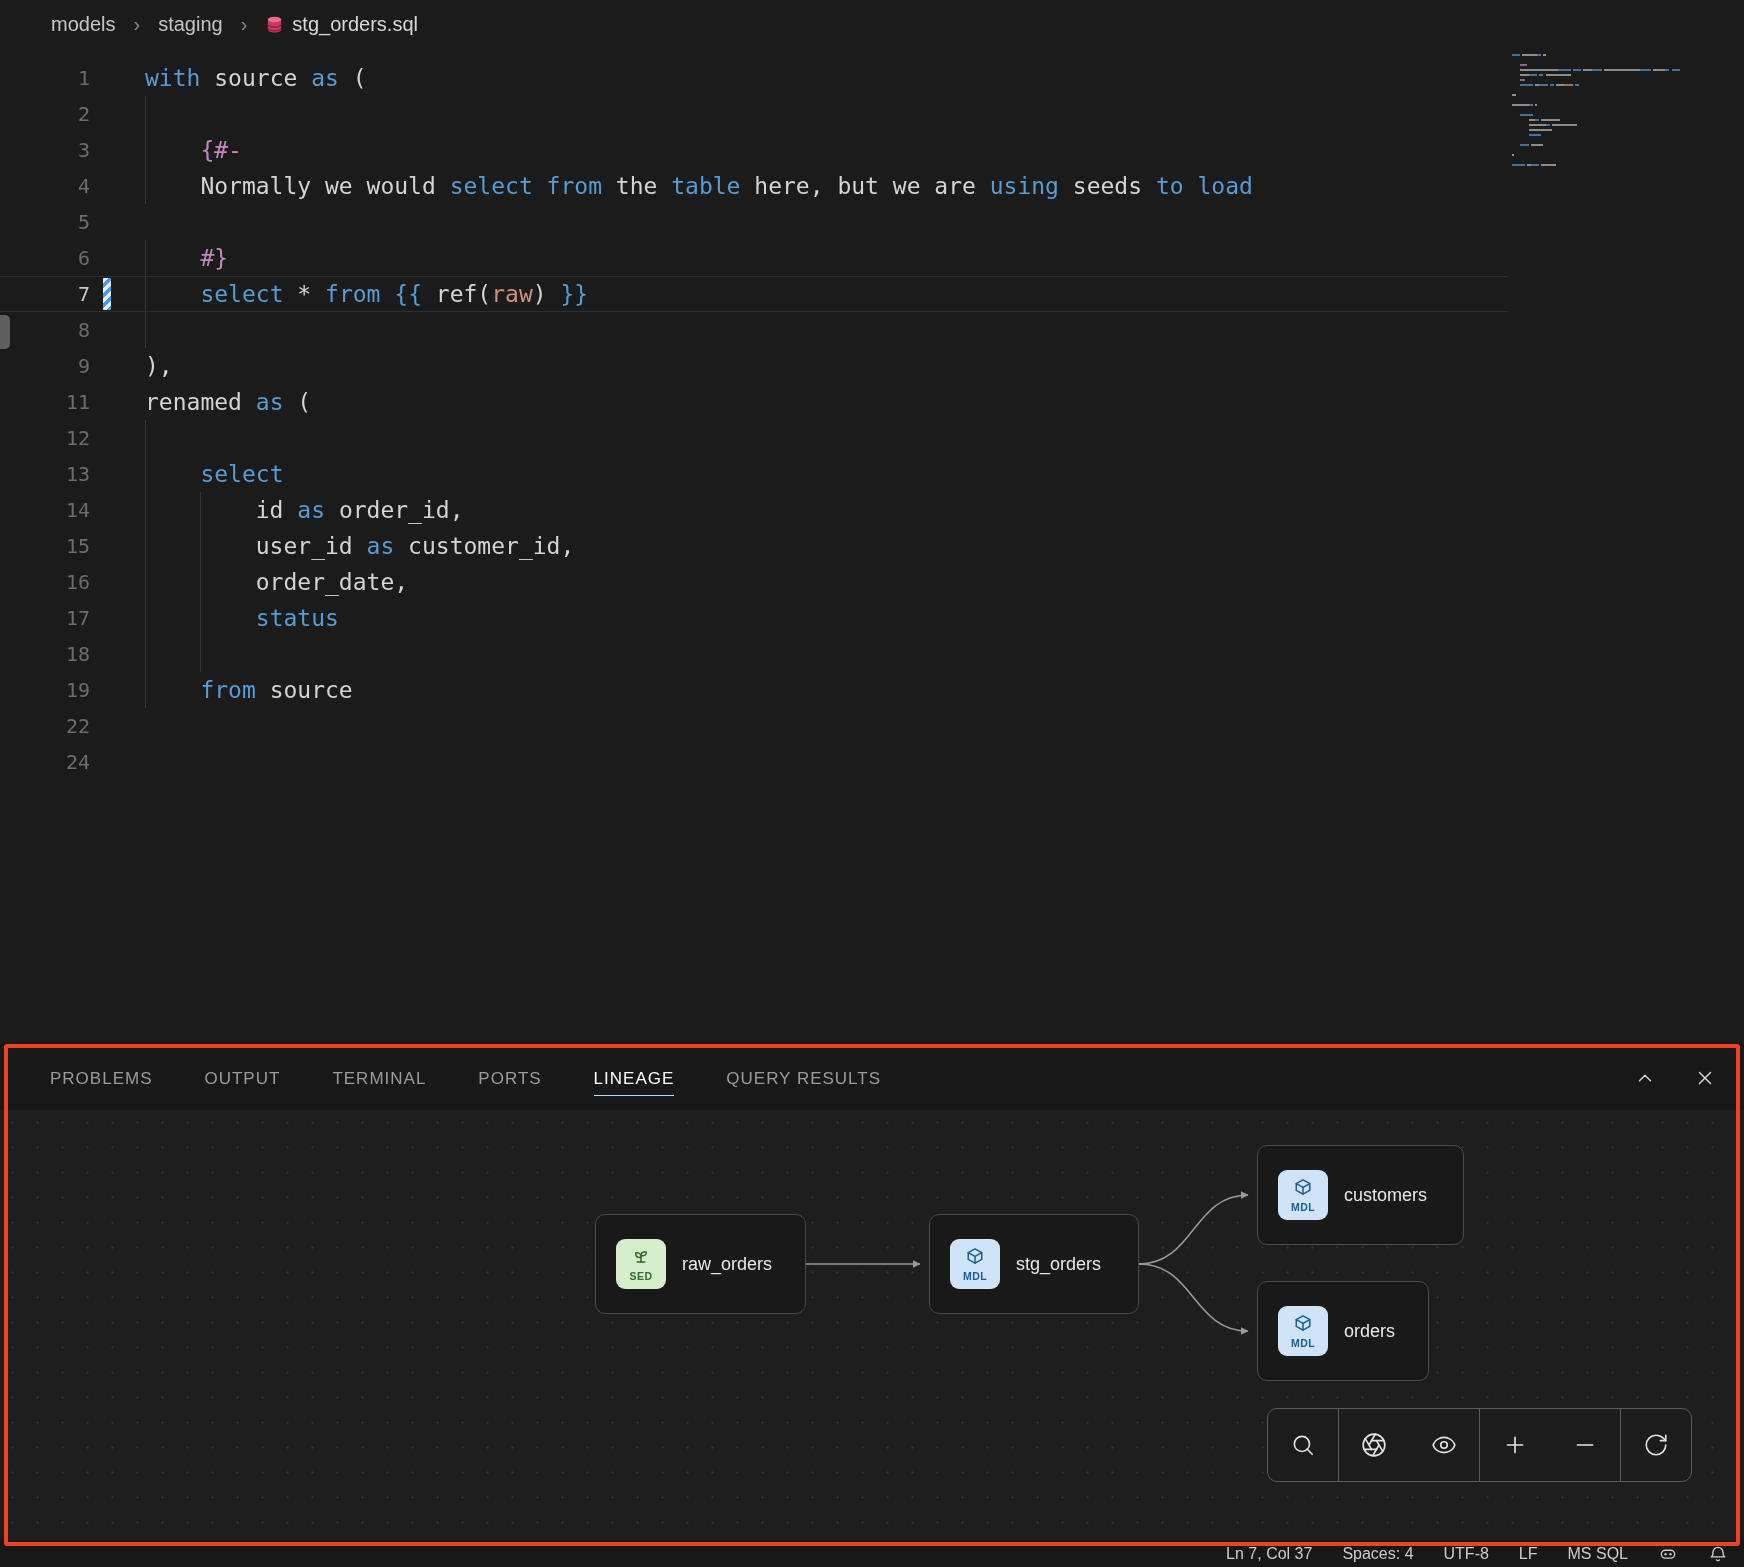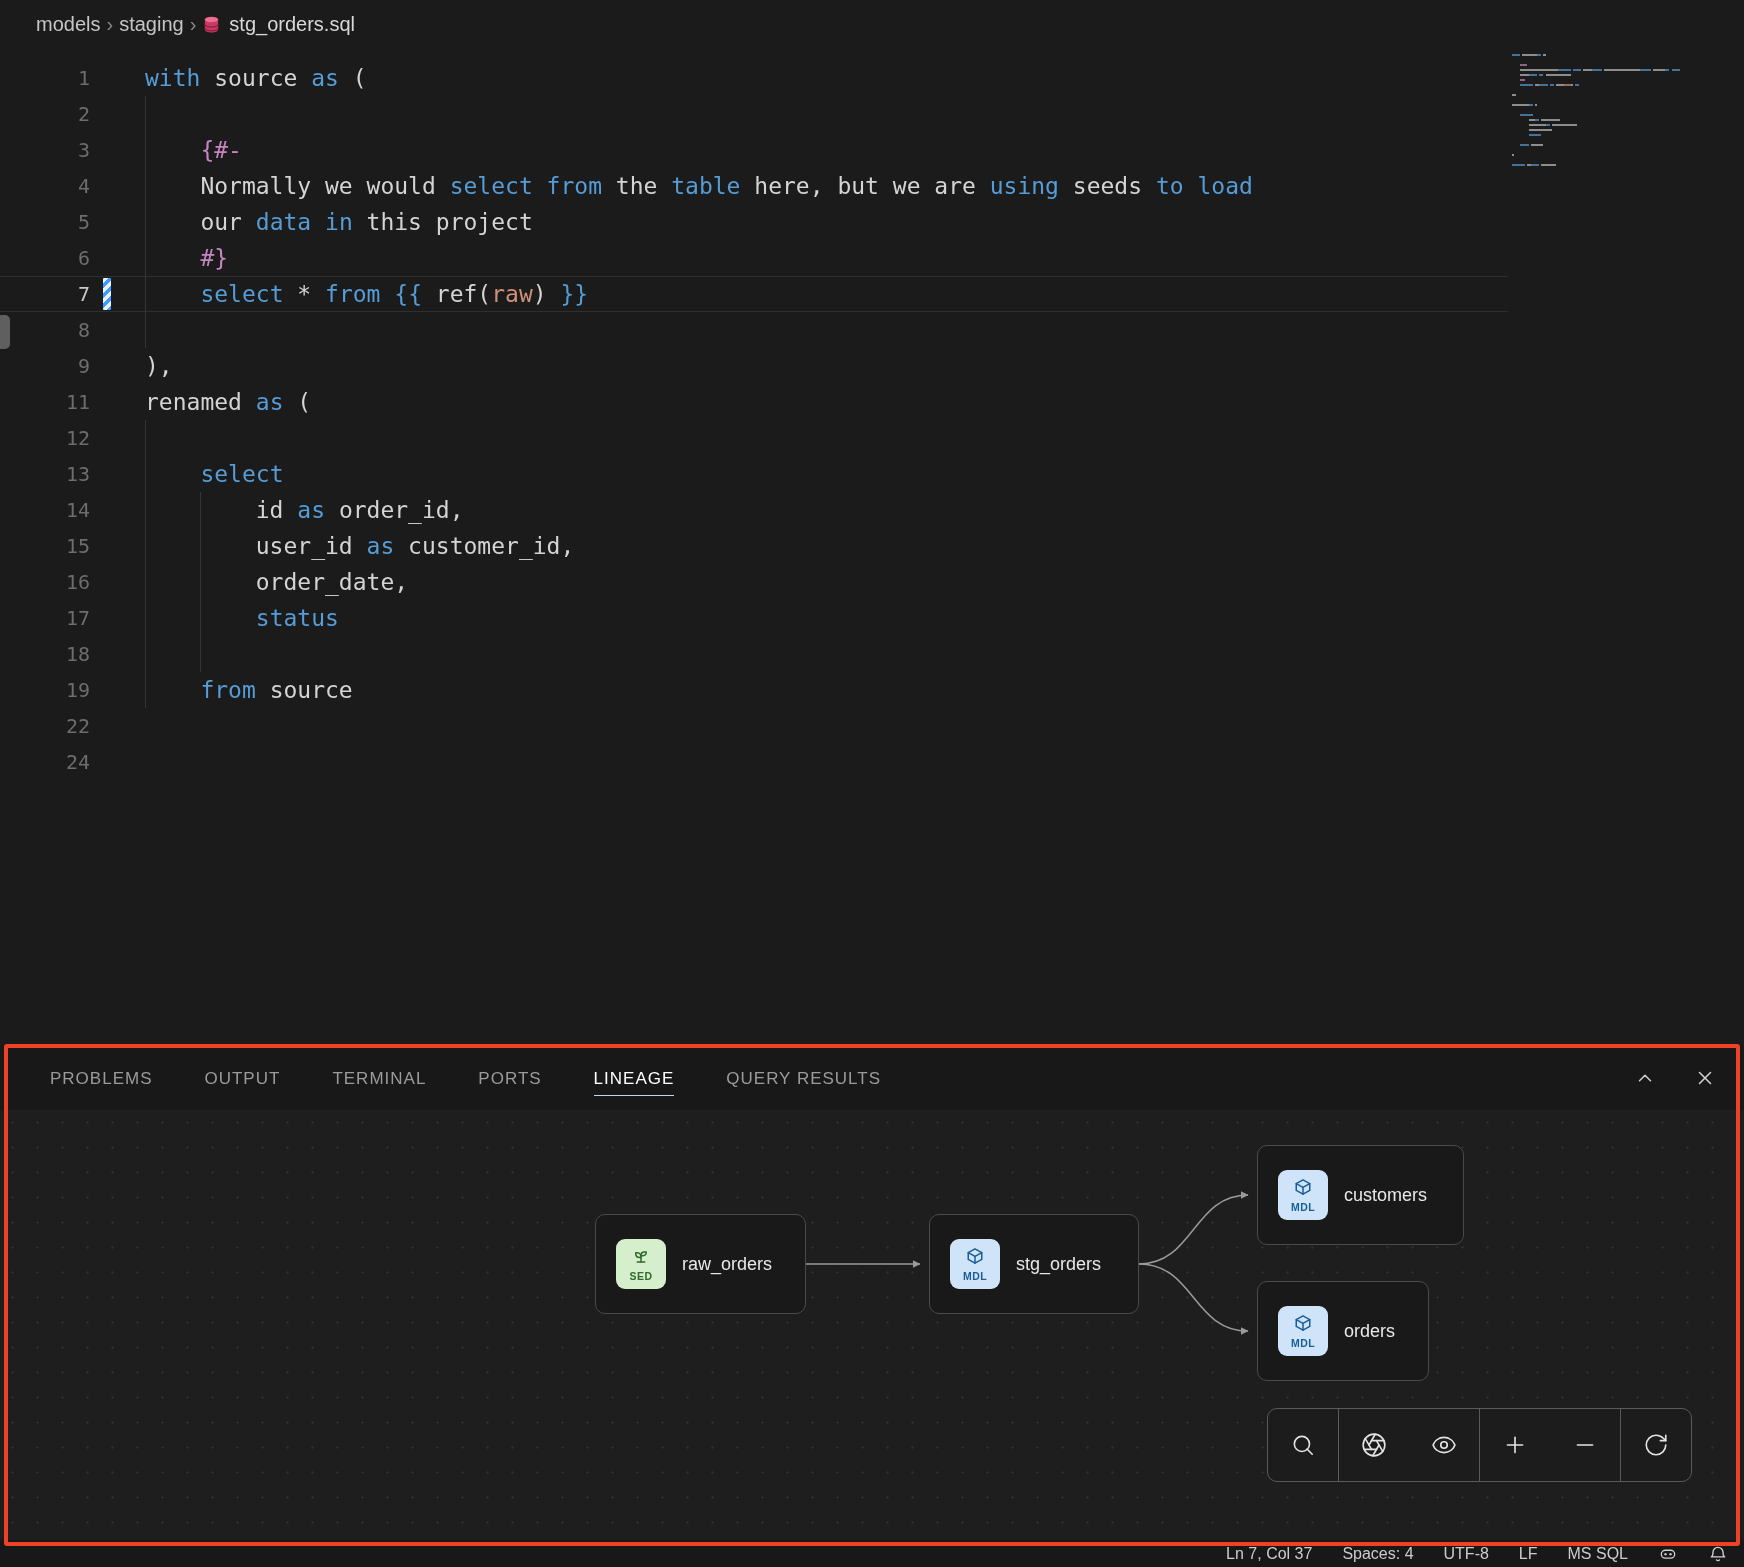--- a/index.html
+++ b/index.html
@@ -5,21 +5,21 @@
   :root{
     --kw:#569cd6; --jj:#c586c0; --str:#ce9178; --annotation:#ef4123;
     --seed-bg:#d5eecb; --seed-fg:#2f6b2a; --mdl-bg:#cfe4f8; --mdl-fg:#1b5e96; --edge:#9a9a9a;
   }
   *{box-sizing:border-box; margin:0; padding:0;}
   html,body{width:1744px;height:1567px;overflow:hidden;background:#111;}
   body{font-family:"Liberation Sans", sans-serif;}
   .app{position:relative;width:1744px;height:1567px;display:flex;flex-direction:column;background:#1b1b1b;}
 
   
-  .breadcrumb{flex:0 0 48px;display:flex;align-items:center;gap:6px;padding-left:36px;background:#1b1b1b;color:#c5c5c5;font-size:20px;}
+  .breadcrumb{flex:0 0 48px;display:flex;align-items:center;gap:18px;padding-left:51px;background:#1b1b1b;color:#c5c5c5;font-size:20px;}
   .breadcrumb .sep{color:#8a8a8a;font-size:20px;}
   .breadcrumb .file{display:flex;align-items:center;gap:8px;color:#d8d8d8;justify-content:center;}
   .db-icon{display:inline-flex;align-items:center;}
 
   
   .editor{position:relative;flex:1 1 auto;min-height:0;overflow:hidden;background:#1b1b1b;}
   .lines{padding-top:12px;}
   .line{position:relative;display:flex;height:36px;}
   .ln{flex:0 0 90px;text-align:right;color:#6d6d6d;font:20px/36px "DejaVu Sans Mono", monospace;user-select:none;}
   .line.active .ln{color:#c8c8c8;}
@@ -104,21 +104,20 @@
         <div class="line">
           <div class="ln">3</div>
           <div class="code"><i class="guide" style="left: 0ch;"></i><span class="tk-pl">    </span><span class="tk-jj">{#-</span></div>
         </div>
         <div class="line">
           <div class="ln">4</div>
           <div class="code"><i class="guide" style="left: 0ch;"></i><span class="tk-pl">    Normally we would </span><span class="tk-kw">select</span><span class="tk-pl"> </span><span class="tk-kw">from</span><span class="tk-pl"> the </span><span class="tk-kw">table</span><span class="tk-pl"> here, but we are </span><span class="tk-kw">using</span><span class="tk-pl"> seeds </span><span class="tk-kw">to</span><span class="tk-pl"> </span><span class="tk-kw">load</span></div>
         </div>
         <div class="line">
           <div class="ln">5</div>
-          <div class="code"><i class="guide" style="left: 0ch;"></i><span class="tk-pl">    our </span><span class="tk-kw">data</span><span class="tk-pl"> </span><span class="tk-kw">in</span><span class="tk-pl"> this project</span></div>
         </div>
         <div class="line">
           <div class="ln">6</div>
           <div class="code"><i class="guide" style="left: 0ch;"></i><span class="tk-pl">    </span><span class="tk-jj">#}</span></div>
         </div>
         <div class="line active">
           <div class="ln">7</div>
           <div class="gutter-badge"></div>
           <div class="code"><i class="guide" style="left: 0ch;"></i><span class="tk-pl">    </span><span class="tk-kw">select</span><span class="tk-pl"> * </span><span class="tk-kw">from</span><span class="tk-pl"> </span><span class="tk-kw">{{</span><span class="tk-pl"> ref(</span><span class="tk-str">raw</span><span class="tk-pl">)</span><span class="tk-kw"> }}</span></div>
         </div>

